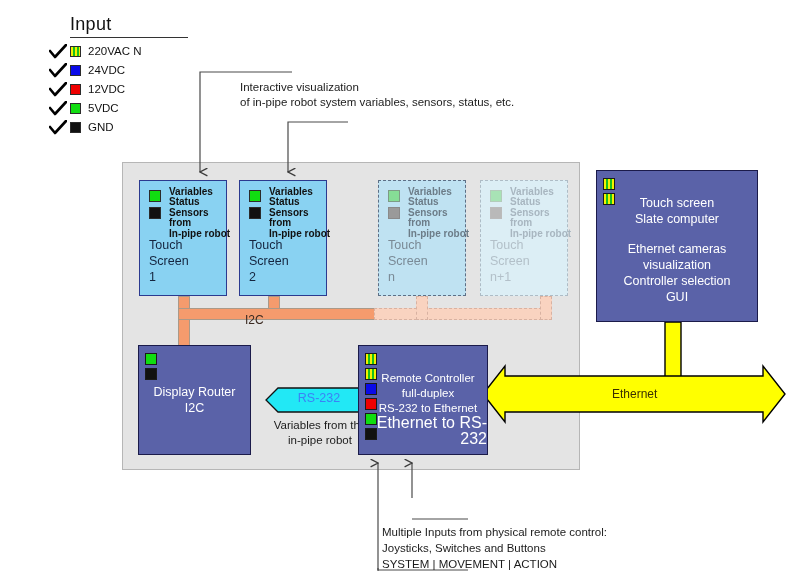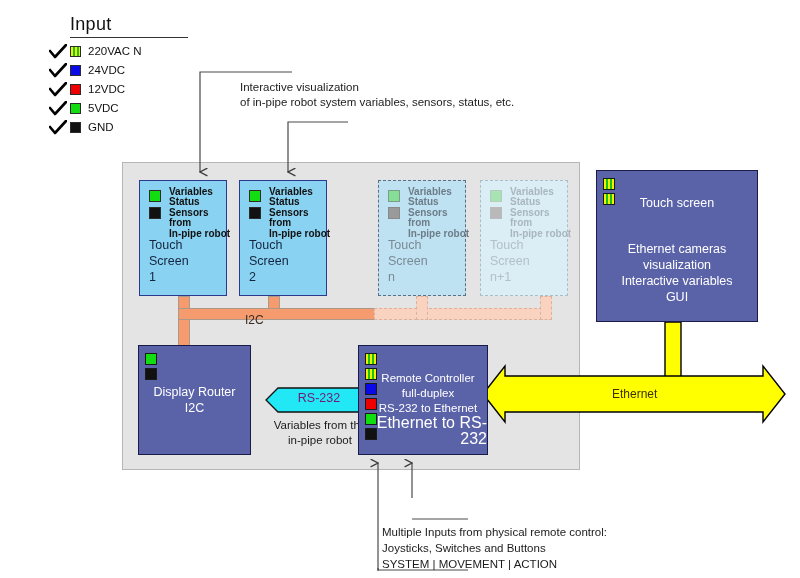--- a/index.html
+++ b/index.html
@@ -240,21 +240,21 @@
     <div class="ind i-green"></div>
     <div class="ind i-black"></div>
   </div>
   <div class="slate-txt" style="top:38px;">Display Router</div>
   <div class="slate-txt" style="top:54px;">I2C</div>
 </div>
 
 <svg class="abs" style="left:265px;top:386px;width:108px;height:28px;" viewBox="0 0 108 28">
   <path d="M13,2 L95,2 L107,14 L95,26 L13,26 L1,14 Z" fill="#22e8f5" stroke="#111" stroke-width="1.3"></path>
 </svg>
-<div class="abs" style="left:265px;top:391px;width:108px;text-align:center;font-size:12.5px;color:#701a75;">RS-232</div>
+<div class="abs" style="left:265px;top:391px;width:108px;text-align:center;font-size:12.5px;color:#3b82f6;">RS-232</div>
 <div class="abs note" style="left:260px;top:418px;width:120px;text-align:center;">
   <span>Variables from the</span><br>
   <span>in-pipe robot</span>
 </div>
 
 <div class="abs slate" style="left:358px;top:345px;width:130px;height:110px;">
   <div class="ind-col">
     <div class="ind i-stripe"></div>
     <div class="ind i-stripe"></div>
     <div class="ind i-blue"></div>
@@ -267,23 +267,24 @@
   <div class="slate-txt" style="top:54px;left:10px;font-size:11.5px;">RS-232 to Ethernet</div>
   <div class="slate-txt" style="top:69px;left:10px;font-size:16px;text-align:right;">Ethernet to RS-232</div>
 </div>
 
 <div class="abs slate" style="left:596px;top:170px;width:162px;height:152px;">
   <div class="ind-col">
     <div class="ind i-stripe"></div>
     <div class="ind i-stripe"></div>
   </div>
   <div class="slate-txt" style="top:24px;">Touch screen</div>
+  <div class="slate-txt" style="top:40px;">Slate computer</div>
   <div class="slate-txt" style="top:70px;">Ethernet cameras</div>
   <div class="slate-txt" style="top:86px;">visualization</div>
-  <div class="slate-txt" style="top:102px;">Interactive variables</div>
+  <div class="slate-txt" style="top:102px;">Controller selection</div>
   <div class="slate-txt" style="top:118px;">GUI</div>
 </div>
 
 <svg class="overlay">
   <defs>
     <marker id="arrDown" markerWidth="9" markerHeight="9" refX="4.5" refY="8" orient="auto" markerUnits="userSpaceOnUse">
       <path d="M0.6,0.6 L4.5,8 L8.4,0.6" fill="none" stroke="#3a3a3a" stroke-width="1.3"></path>
     </marker>
     <marker id="arrUp" markerWidth="9" markerHeight="9" refX="4.5" refY="8" orient="auto" markerUnits="userSpaceOnUse">
       <path d="M0.6,0.6 L4.5,8 L8.4,0.6" fill="none" stroke="#3a3a3a" stroke-width="1.3"></path>

